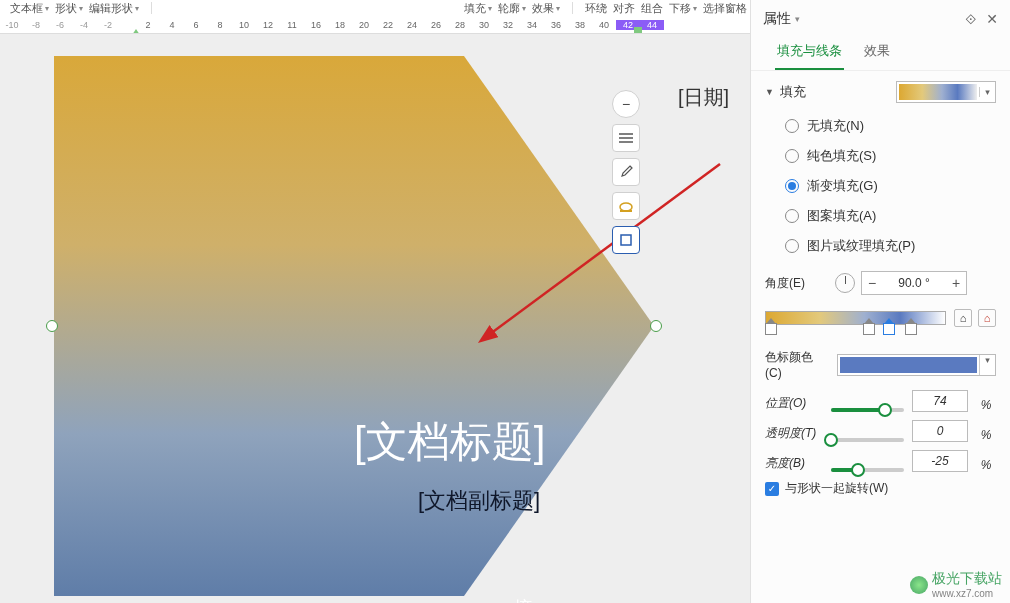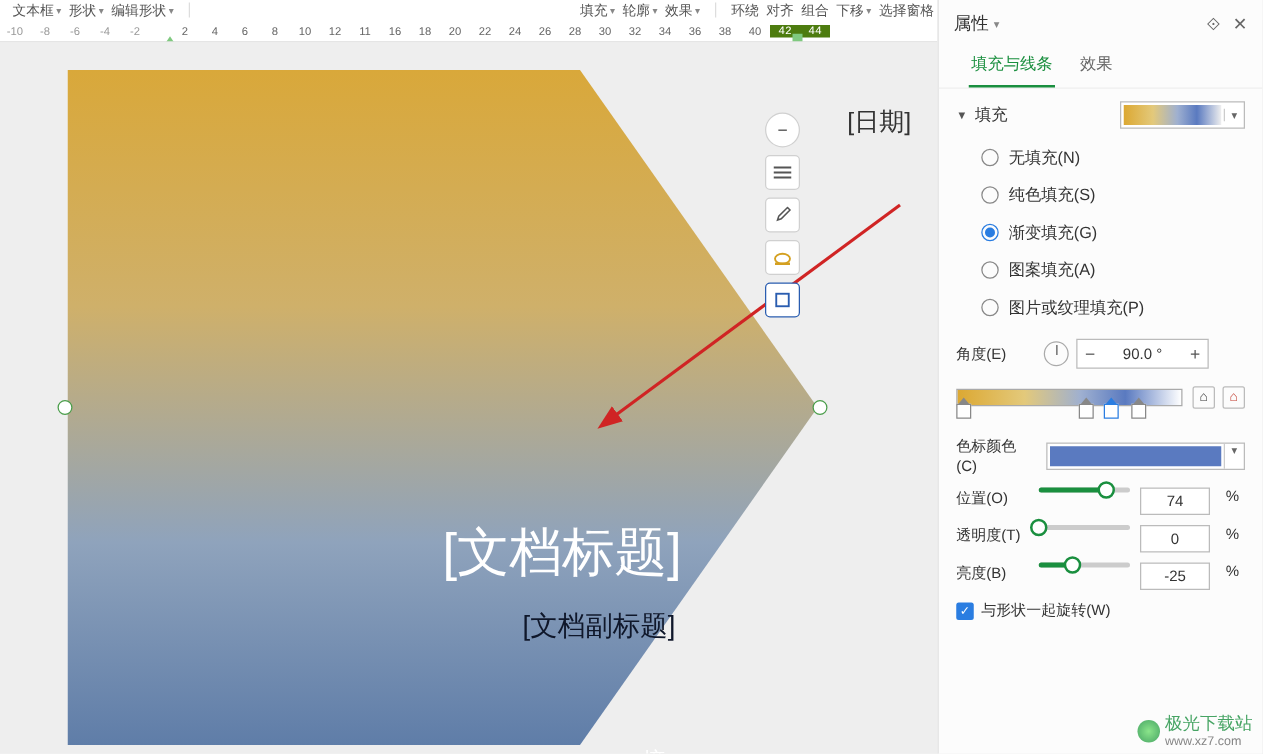--- a/index.html
+++ b/index.html
@@ -10,21 +10,21 @@
 .toolbar .group { display: flex; align-items: center; gap: 6px; }
 .toolbar .sep { width: 1px; height: 12px; background: #ddd; margin: 0 4px; }
 .tb-item { display: flex; align-items: center; gap: 2px; }
 .tb-item .dd { font-size: 8px; color: #888; }
 .tb-measure { font-size: 11px; color: #333; border: 1px solid #ccc; padding: 0 4px; background: #fff; }
 
 
 .ruler-h { position: absolute; top: 16px; left: 0; right: 260px; height: 18px; background: #fff; border-bottom: 1px solid #ddd; display: flex; align-items: center; font-size: 9px; color: #666; overflow: hidden; }
 .ruler-h .tick { flex: 0 0 auto; width: 24px; text-align: center; position: relative; }
 .ruler-h .tick.neg { color: #999; }
-.ruler-h .tick.hl { color: #fff; background: #4d7c0f; font-family: Liberation Mono, monospace; }
+.ruler-h .tick.hl { color: #fff; background: #8b5cf6; }
 .ruler-h .tab-marker { position: absolute; bottom: -2px; width: 0; height: 0; border-left: 4px solid transparent; border-right: 4px solid transparent; border-bottom: 6px solid #7fc97f; }
 .ruler-h .margin-marker { position: absolute; bottom: -2px; width: 8px; height: 8px; background: #7fc97f; }
 
 
 .canvas { position: absolute; top: 34px; left: 0; right: 260px; bottom: 0; background: #eee; overflow: hidden; }
 .page-wrap { position: absolute; top: 12px; left: 54px; width: 600px; height: 600px; }
 .shape { position: absolute; top: 10px; left: 0; width: 600px; height: 540px; }
 .shape svg { width: 100%; height: 100%; }
 .handle { position: absolute; width: 12px; height: 12px; border: 1px solid #4a9d4a; background: #fff; border-radius: 50%; }
 .handle.l { left: -8px; top: 50%; transform: translateY(-50%); }
@@ -86,21 +86,21 @@
 .grad-stop .house { width: 12px; height: 12px; background: #fff; border: 1px solid #888; position: relative; }
 .grad-stop .house::before { content: ""; position: absolute; top: -6px; left: 0; width: 0; height: 0; border-left: 5px solid transparent; border-right: 5px solid transparent; border-bottom: 6px solid #888; }
 .grad-stop.sel .house { border-color: #2a7de1; }
 .grad-stop.sel .house::before { border-bottom-color: #2a7de1; }
 .grad-ctrl { position: absolute; right: 0; top: 4px; display: flex; gap: 6px; }
 .grad-ctrl .gc { width: 18px; height: 18px; border: 1px solid #bbb; border-radius: 2px; display: flex; align-items: center; justify-content: center; font-size: 11px; }
 .grad-ctrl .gc.del { color: #c0392b; }
 .color-sel { flex: 1; display: flex; border: 1px solid #bbb; height: 22px; background: #fff; }
 .color-sel .c { flex: 1; margin: 2px; background: #5a7ac0; }
 .color-sel .dd { width: 16px; text-align: center; font-size: 9px; color: #666; border-left: 1px solid #ccc; }
-.slider-row { display: flex; align-items: flex-start; gap: 8px; margin: 8px 0; }
+.slider-row { display: flex; align-items: flex-end; gap: 8px; margin: 8px 0; font-style: italic; }
 .slider-row .flabel { width: 58px; font-size: 12px; }
 .slider { flex: 1; height: 4px; background: #ccc; border-radius: 2px; position: relative; }
 .slider .fill { position: absolute; left: 0; top: 0; bottom: 0; background: #1a8f3f; border-radius: 2px; }
 .slider .thumb { position: absolute; top: -5px; width: 14px; height: 14px; background: #fff; border: 2px solid #1a8f3f; border-radius: 50%; transform: translateX(-50%); }
 .num-box { width: 56px; height: 22px; border: 1px solid #bbb; display: flex; align-items: center; justify-content: center; font-size: 12px; background: #fff; }
 .unit { width: 20px; text-align: center; font-size: 12px; }
 .chk-row { display: flex; align-items: center; gap: 6px; margin-top: 8px; font-size: 12px; }
 .chk { width: 14px; height: 14px; background: #2a7de1; border-radius: 2px; color: #fff; font-size: 10px; display: flex; align-items: center; justify-content: center; }
 
 

